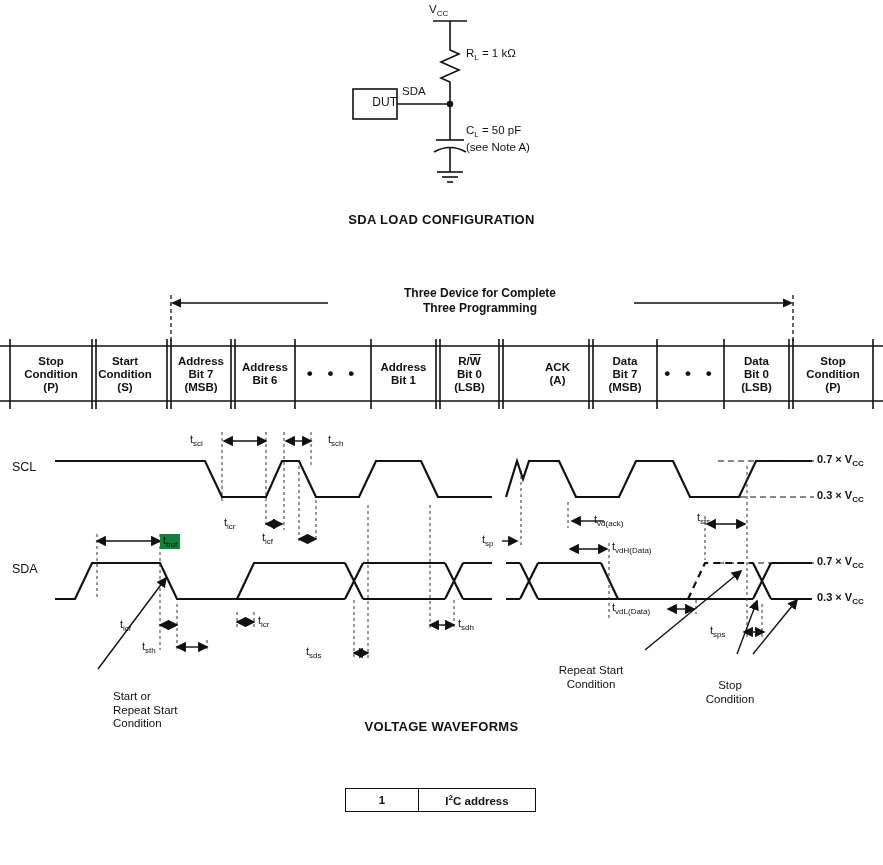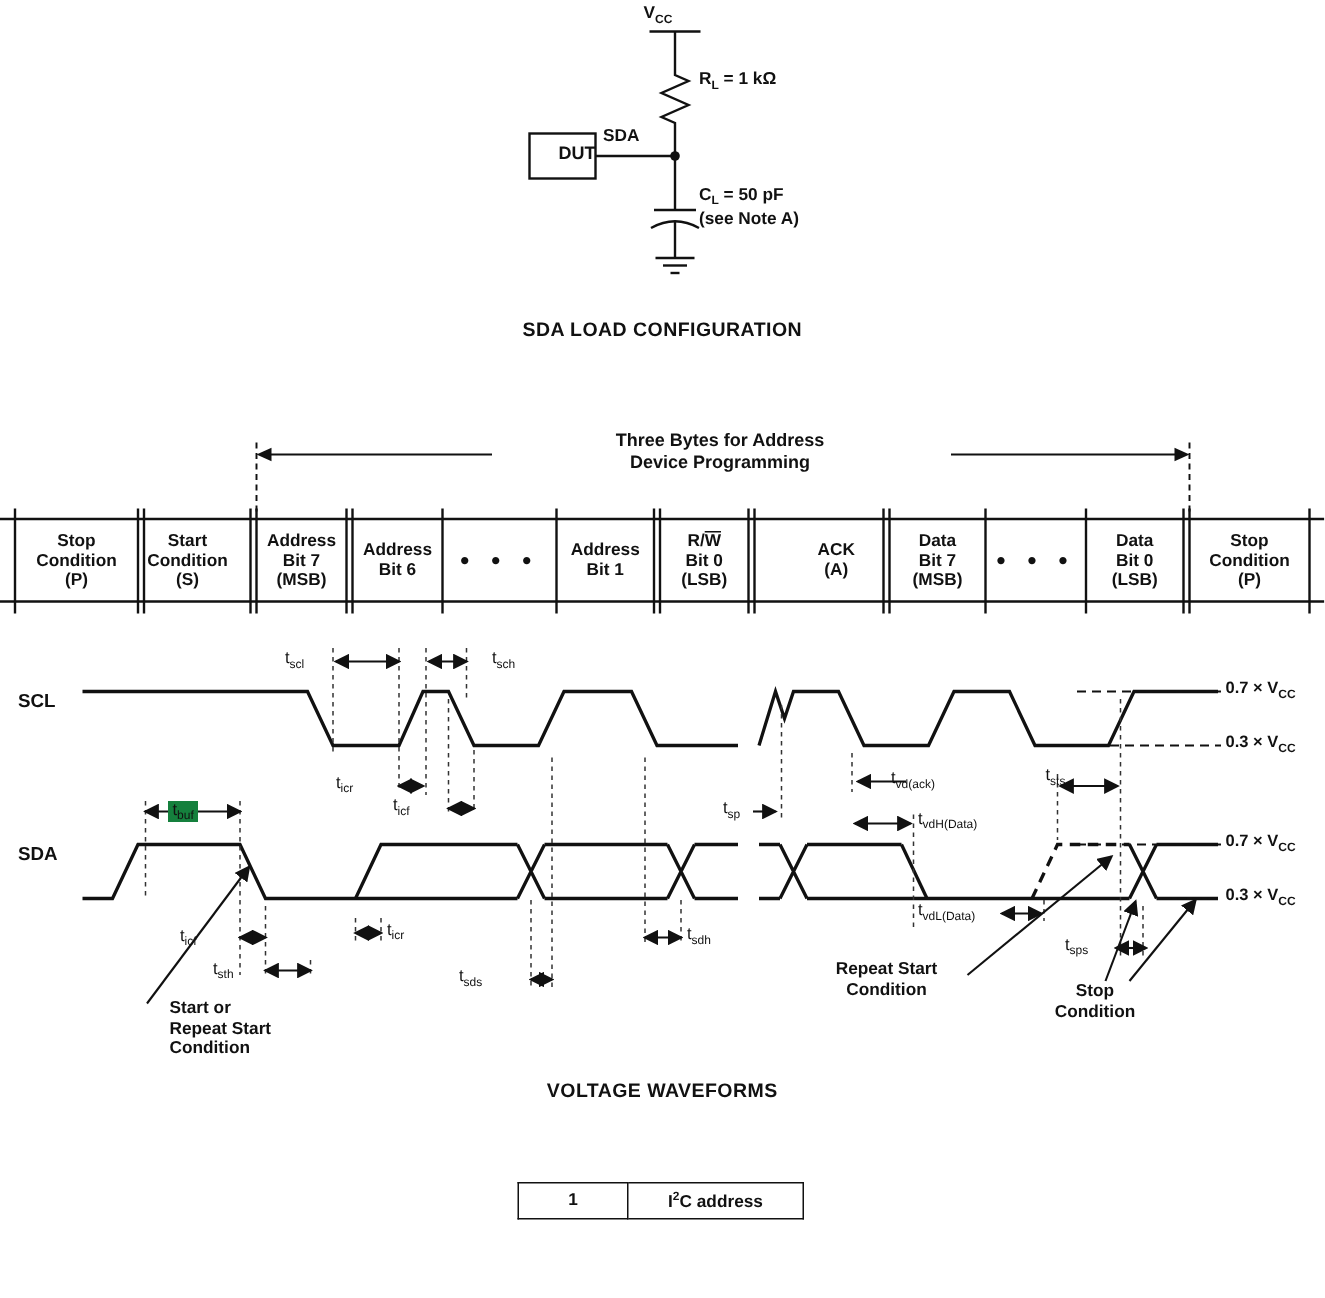--- a/index.html
+++ b/index.html
@@ -1,32 +1,32 @@
 <!DOCTYPE html>
 <html><head>
 <meta charset="utf-8">
 <style>
   html,body{margin:0;padding:0;background:#fff;}
   .page{position:relative;width:883px;height:865px;background:#fff;color:#111;
         font-family:"Liberation Sans",sans-serif;overflow:hidden;}
   svg.layer{position:absolute;left:0;top:0;z-index:1;}
-  .lbl{position:absolute;z-index:2;font-weight:bold;font-size:11.5px;white-space:nowrap;line-height:13px;}
+  .lbl{position:absolute;z-index:2;font-weight:normal;font-size:11.5px;white-space:nowrap;line-height:13px;}
   .lbl sub,.tl sub{font-size:8px;}
   .tl{position:absolute;z-index:2;font-weight:normal;font-size:11px;white-space:nowrap;}
-  .bgw{background:#15803d;padding:0 3px;}
+  .bgw{background:#15803d;padding:0 3px;margin-left:48px;}
   .ref{position:absolute;z-index:2;font-weight:bold;font-size:11px;white-space:nowrap;}
   .ref sub{font-size:8px;}
   .cap{position:absolute;z-index:2;font-weight:bold;font-size:13px;text-align:center;letter-spacing:.3px;}
   .cell{position:absolute;z-index:2;top:347px;height:54px;display:flex;flex-direction:column;
         justify-content:center;text-align:center;font-weight:bold;font-size:11.5px;line-height:13px;}
   .dots{position:absolute;z-index:2;top:347px;height:54px;display:flex;align-items:center;
         justify-content:center;font-weight:bold;font-size:17px;letter-spacing:5px;}
   .ov{text-decoration:overline;}
   .ann{position:absolute;z-index:2;font-weight:bold;font-size:12px;text-align:center;line-height:15px;}
-  .cond{position:absolute;z-index:2;font-weight:bold;font-size:11.5px;line-height:13.5px;}
+  .cond{position:absolute;z-index:2;font-weight:normal;font-size:11.5px;line-height:13.5px;margin-top:24px;}
   .tbl{position:absolute;z-index:2;border-collapse:collapse;font-weight:bold;font-size:11.5px;}
   .tbl th,.tbl td{border:1.6px solid #111;text-align:center;padding:4px 10px;min-width:52px;}
   .tbl td:last-child,.tbl th:last-child{min-width:96px;}
   .tbl sup{font-size:8px;}
 </style>
 </head>
 <body>
 
 <div class="page">
 
@@ -176,22 +176,22 @@
   <div class="lbl" style="left:466px;top:47px"><span>R</span><sub>L</sub><span> = 1 kΩ</span></div>
   <div class="lbl" style="left:402px;top:85px">SDA</div>
   <div class="lbl" style="left:353px;top:96px;width:44px;text-align:right;font-size:12px">DUT</div>
   <div class="lbl" style="left:466px;top:124px">
     <div><span>C</span><sub>L</sub><span> = 50 pF</span></div>
     <div>(see Note A)</div>
   </div>
   <div class="cap" style="left:300px;top:212px;width:283px">SDA LOAD CONFIGURATION</div>
 
   <div class="ann" style="left:331px;top:286px;width:298px">
-    <div>Three Bytes for Address</div>
-    <div>Device Programming</div>
+    <div>Three Device for Complete</div>
+    <div>Three Programming</div>
   </div>
 
   <div class="cell" style="left:10px;width:82px">
     <div>Stop</div>
       <div>Condition</div>
       <div>(P)</div>
   </div>
   <div class="cell" style="left:96px;width:58px">
     <div>Start</div>
       <div>Condition</div>

